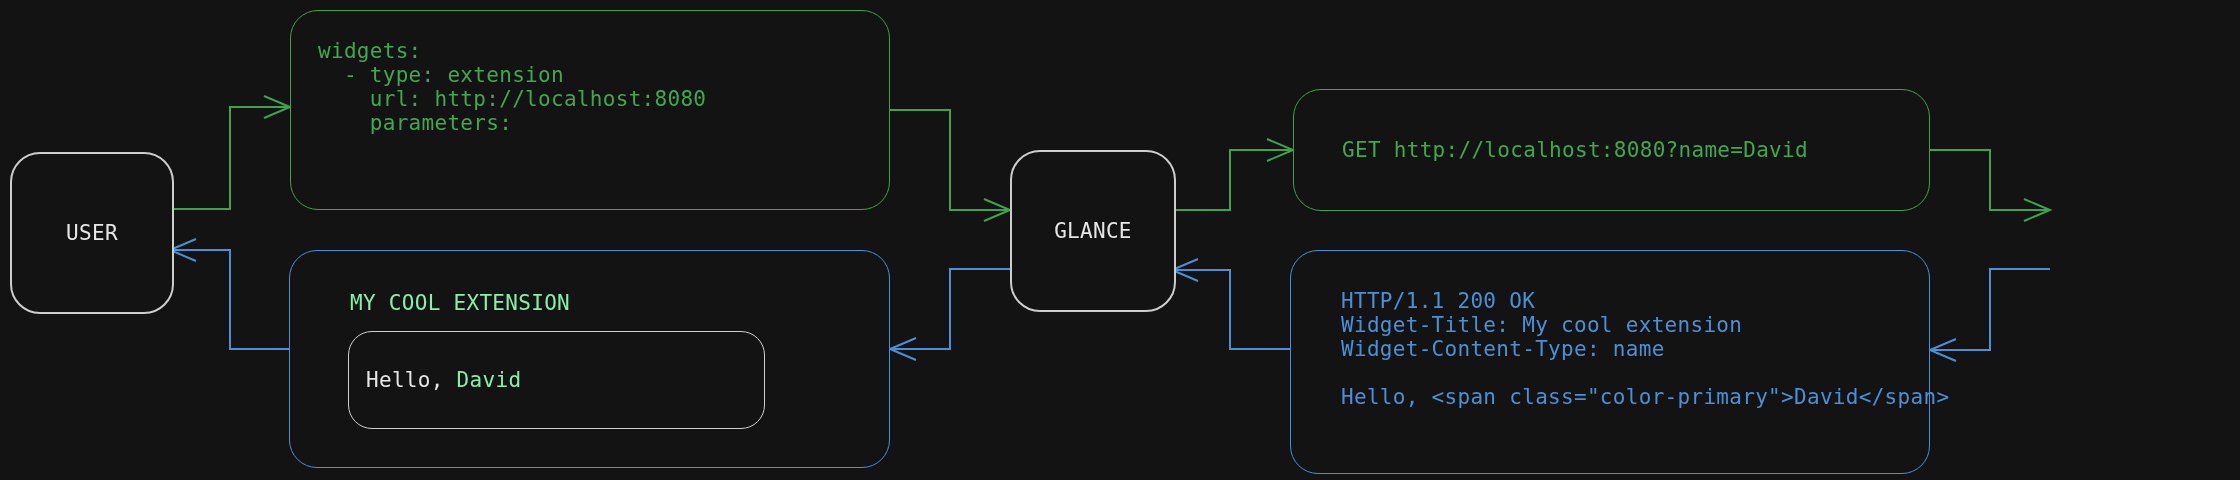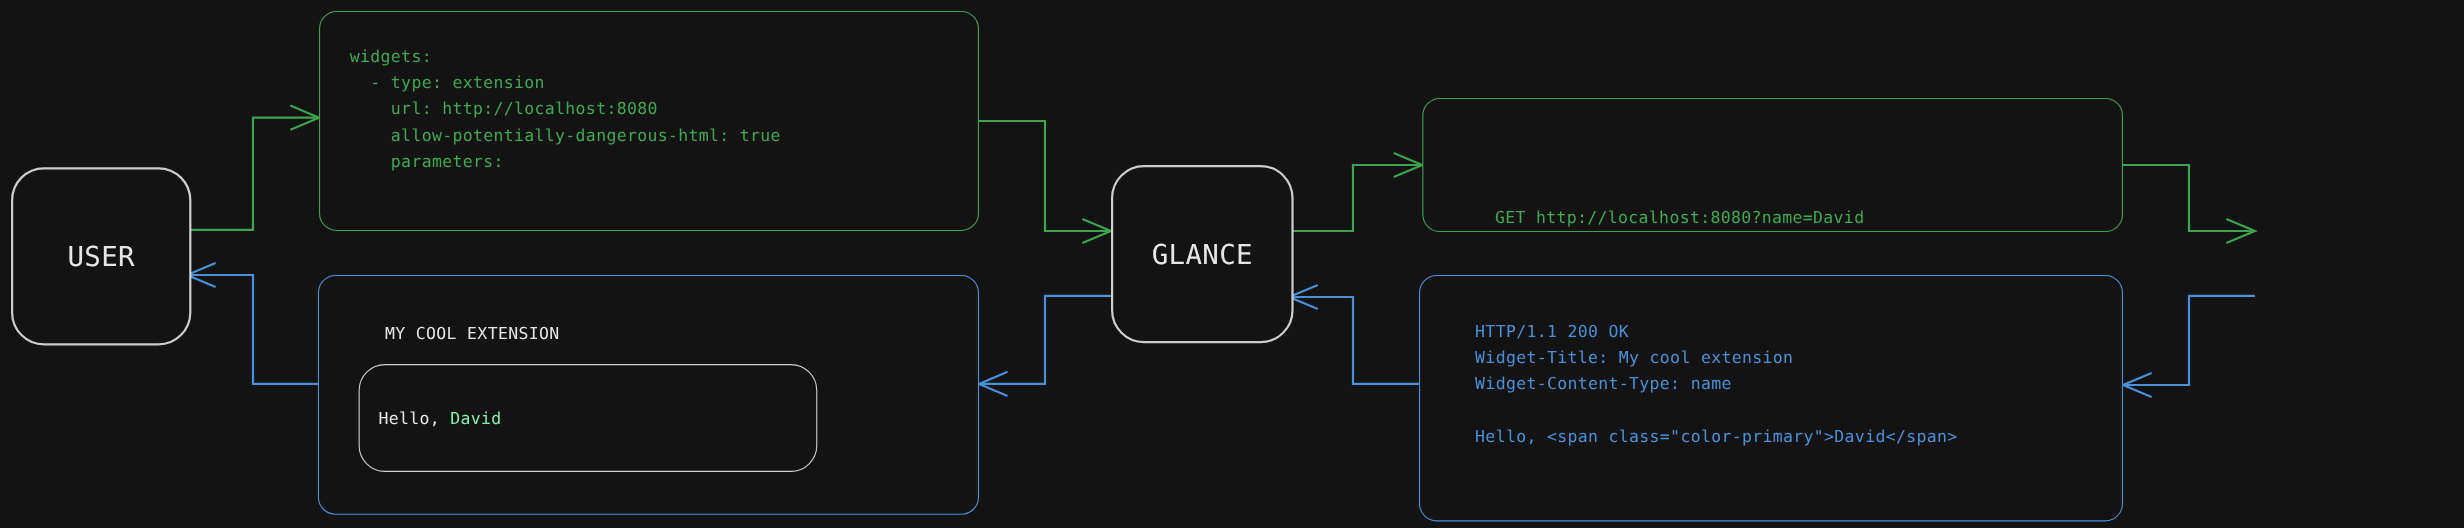--- a/index.html
+++ b/index.html
@@ -27,59 +27,59 @@
 
   .node {
     position: absolute;
     border: 2px solid #cdcdcd;
     border-radius: 30px;
     background: #131313;
     display: flex;
     align-items: center;
     justify-content: center;
     color: #e6e6e6;
-    font-size: 25px;
+    font-size: 21px;
     letter-spacing: 0.3px;
   }
   .node-user      { left: 10px;   top: 152px; width: 160px; height: 158px; }
   .node-glance    { left: 1010px; top: 150px; width: 162px; height: 158px; text-align: center; }
   .node-extension { left: 2050px; top: 150px; width: 182px; height: 158px; }
 
   .codebox {
     position: absolute;
-    border-radius: 16px;
+    border-radius: 28px;
     background: #131313;
-    font-size: 15px;
+    font-size: 21px;
     letter-spacing: 0.3px;
     box-sizing: border-box;
   }
   .codebox.green { border: 1.5px solid #3ea24f; color: #3fa850; }
   .codebox.blue  { border: 1.5px solid #4b90d6; color: #4b90d6; }
 
   .box-config   { left: 290px;  top: 10px;  width: 600px; height: 200px; padding: 28px 0 0 27px; }
   .box-request  { left: 1293px; top: 89px;  width: 637px; height: 122px;
-                  display: flex; align-items: flex-end; padding-left: 65px; }
+                  display: flex; align-items: center; padding-left: 48px; }
   .box-response { left: 1290px; top: 250px; width: 640px; height: 224px; padding: 38px 0 0 50px; }
   .box-widget   { left: 289px;  top: 250px; width: 601px; height: 218px; }
 
   .code-line {
     white-space: pre;
     line-height: 24px;
     min-height: 24px;
   }
   .widget-title {
     position: absolute;
     left: 60px; top: 40px;
-    color: #e5e5e5;
+    color: #86efac;
     line-height: 24px;
     white-space: pre;
   }
   .hello-box {
     position: absolute;
-    left: 36px; top: 80px;
+    left: 58px; top: 80px;
     width: 417px; height: 98px;
     border: 1.5px solid #cfcfcf;
     border-radius: 24px;
     box-sizing: border-box;
     display: flex;
     align-items: center;
     padding-left: 17px;
     color: #e6e6e6;
     white-space: pre;
     text-align: right;
@@ -113,21 +113,20 @@
   </svg>
 
   <div class="node node-user">
     <span>USER</span>
   </div>
 
   <div class="codebox green box-config">
     <div class="code-line">widgets:</div>
     <div class="code-line">  - type: extension</div>
     <div class="code-line">    url: http://localhost:8080</div>
-    <div class="code-line">    allow-potentially-dangerous-html: true</div>
     <div class="code-line">    parameters:</div>
   </div>
 
   <div class="node node-glance">
     <span>GLANCE</span>
   </div>
 
   <div class="codebox green box-request">
     <div class="code-line">GET http://localhost:8080?name=David</div>
   </div>

